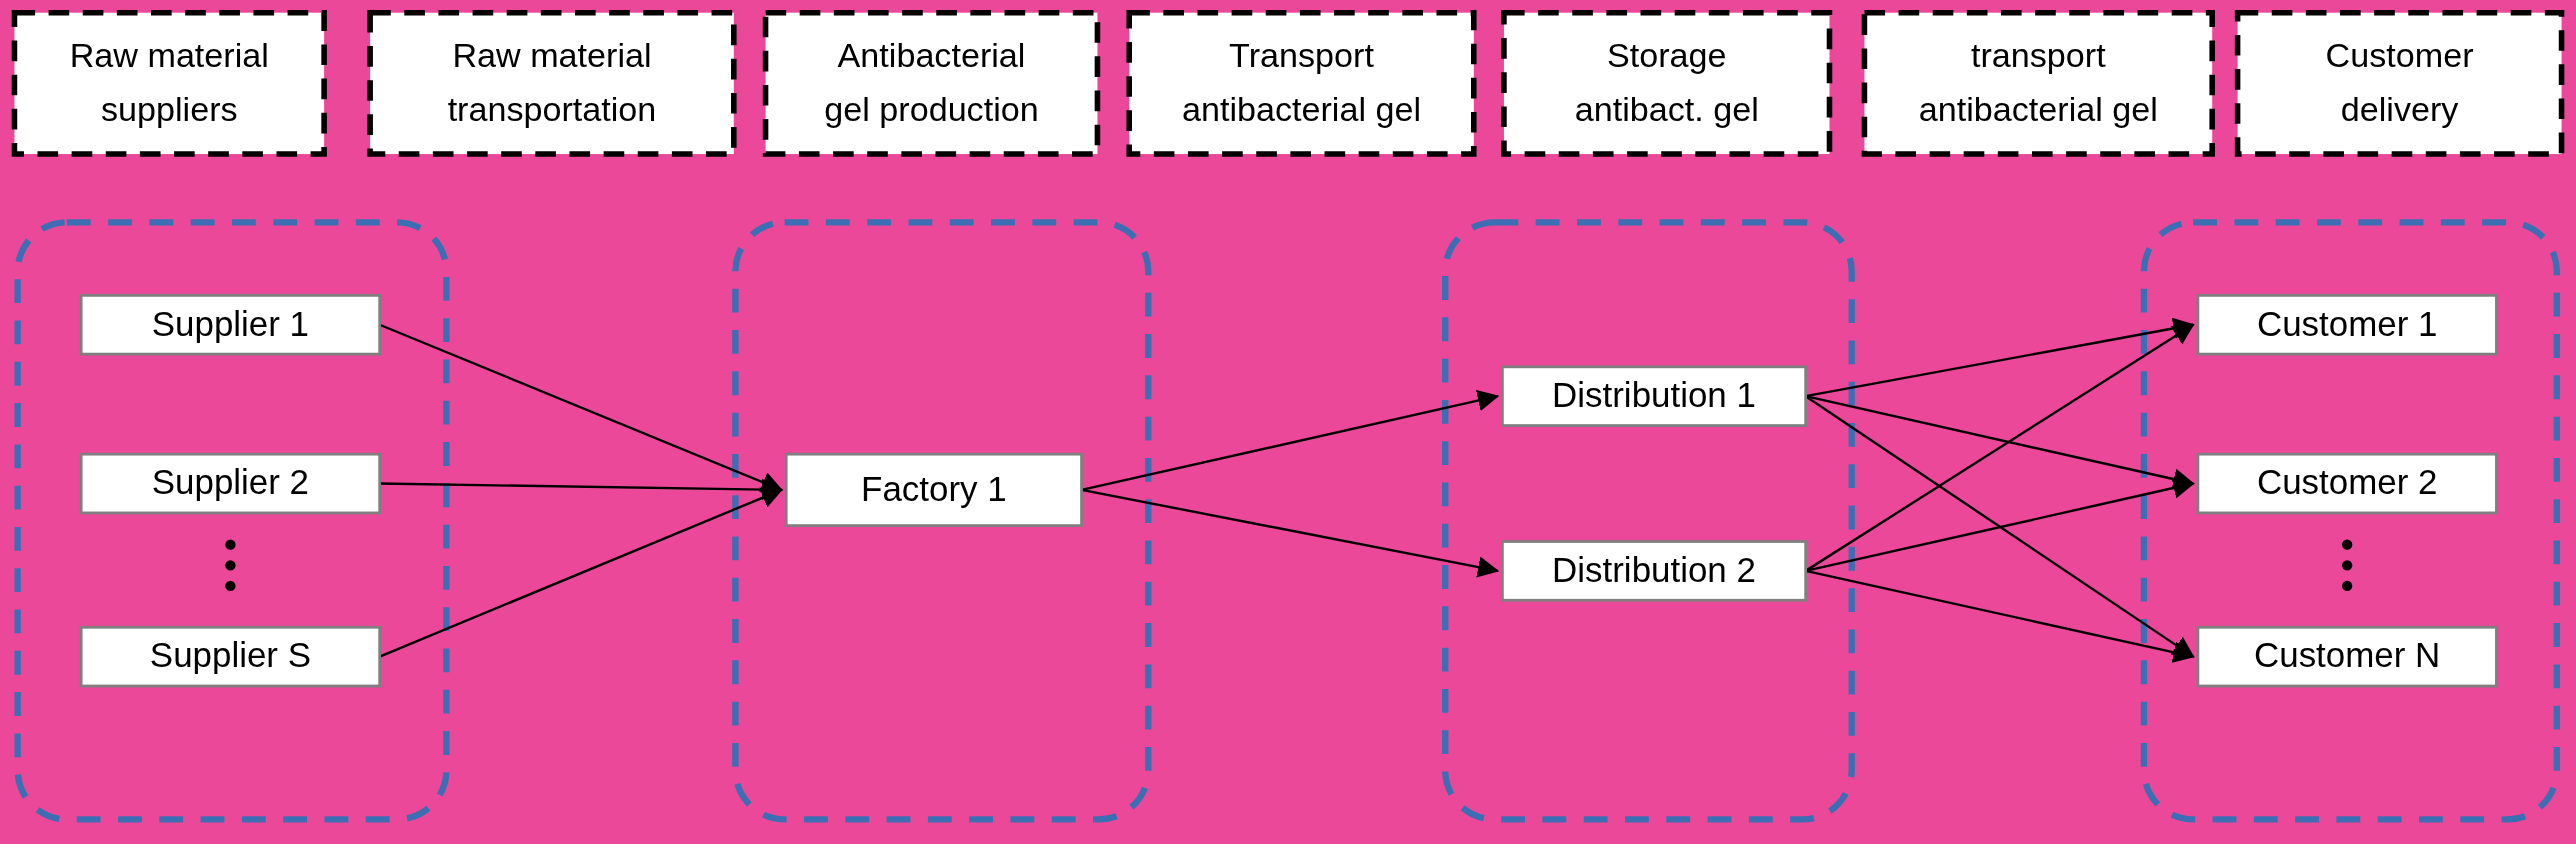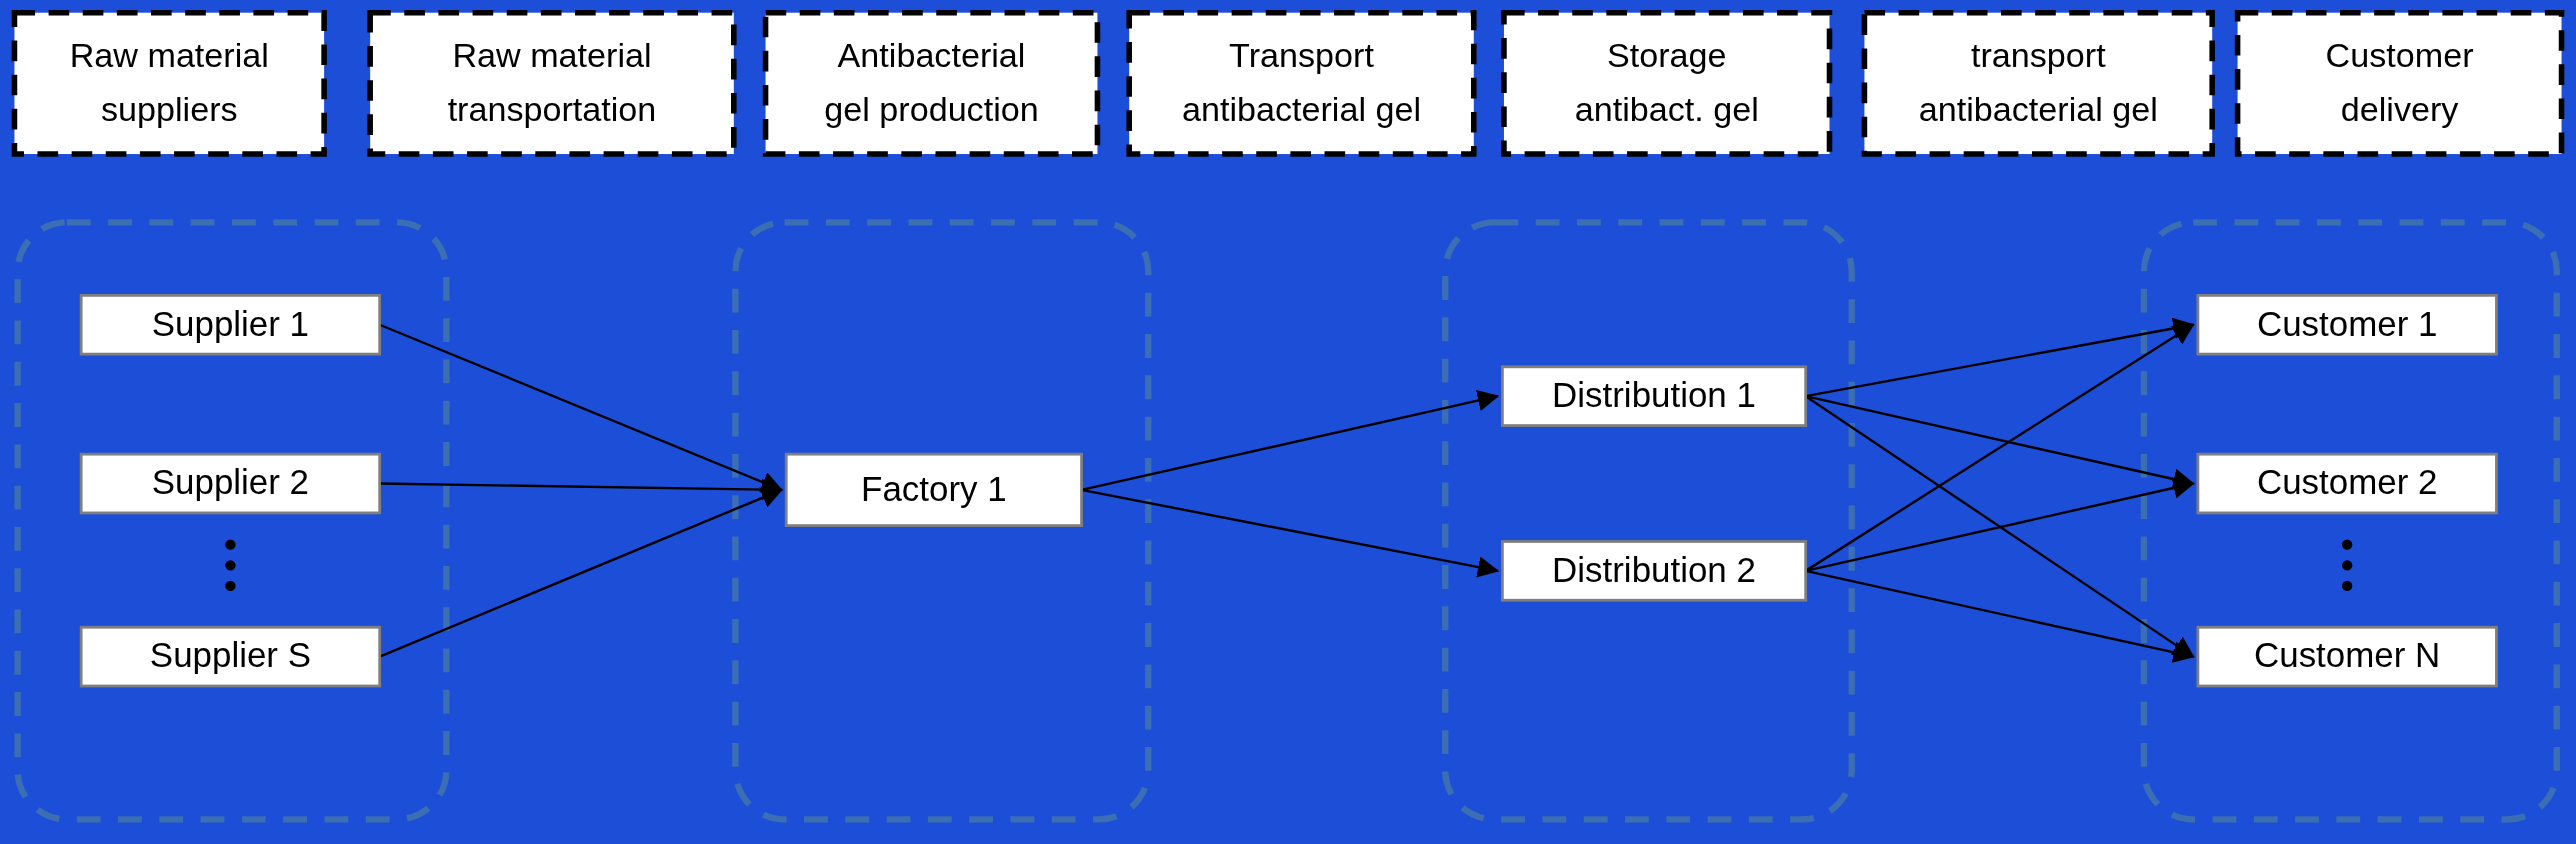--- a/index.html
+++ b/index.html
@@ -10,21 +10,21 @@
   body {
     width: 2576px;
     height: 844px;
     font-family: "Liberation Sans", sans-serif;
     overflow: hidden;
   }
   #stage {
     position: relative;
     width: 2576px;
     height: 844px;
-    background: #1d4ed8;
+    background: #ec4899;
   }
   svg#canvas {
     position: absolute;
     left: 0;
     top: 0;
     width: 2576px;
     height: 844px;
   }
   .stage-label-box {
     fill: #ffffff;

